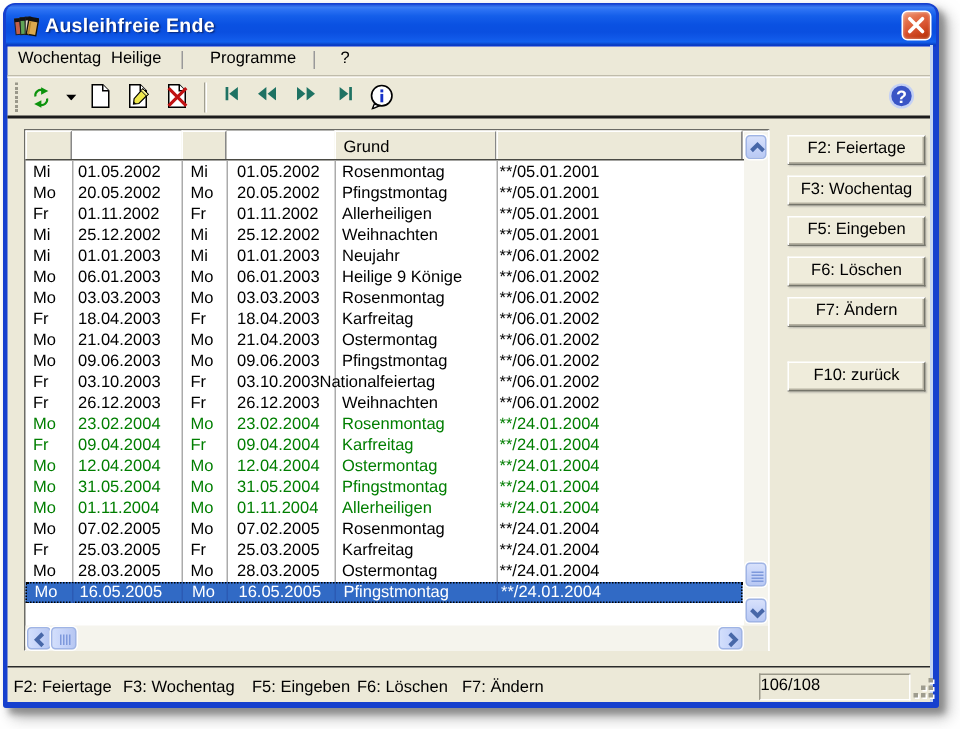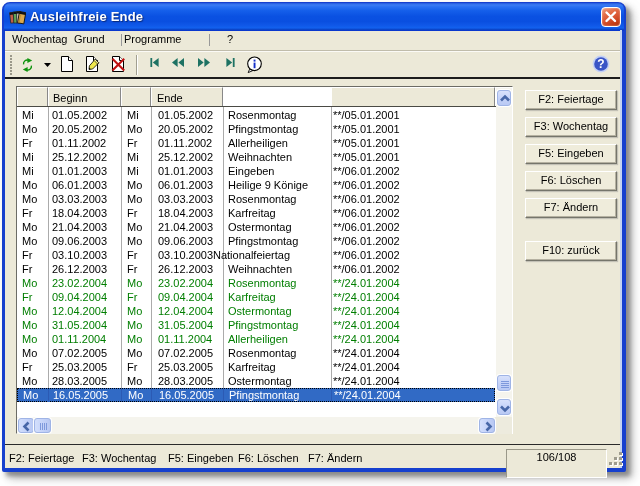--- a/index.html
+++ b/index.html
@@ -48,23 +48,23 @@
 #corner { position:absolute; left:478px; top:330px; width:17px; height:17px; background:#EDEBDE; }
 .sbtn { position:absolute; border-radius:3px; background:linear-gradient(180deg,#D8E1FB 0%,#C8D5F9 45%,#B9C9F4 100%);
   border:1px solid #9FB4E6; box-shadow:0 0 0 1px rgba(255,255,255,.95); }
 .sbtnh { background:linear-gradient(90deg,#D3DFFC 0%,#C5D3F9 50%,#B7C7F2 100%); }
 .btn { position:absolute; left:525px; width:92px; height:20px; background:#EFECDB;
   border:1px solid; border-color:#FFFFFF #75756B #75756B #FFFFFF;
   box-shadow:inset -1px -1px 0 #B5B1A1, 1px 1px 1px rgba(120,120,120,.35);
   font-size:11px; color:#000; text-align:center; line-height:17px; }
 #statline { position:absolute; left:5px; top:444px; width:617px; height:1px; background:#2a2a2a; }
 .stat { position:absolute; top:452px; font-size:11px; color:#000; }
-#statpanel { position:absolute; left:506px; top:449px; width:101px; height:29px;
+#statpanel { position:absolute; left:506px; top:449px; width:101px; height:18px;
   background:#ECE9D8; border:1px solid; border-color:#9a9889 #fff #fff #9a9889;
-  font-size:11px; text-align:center; line-height:15px; color:#000; }
+  font-size:11px; line-height:15px; color:#000; }
 </style></head>
 <body>
 <div id="win"></div>
 <div id="tbar"></div>
 <svg class="abs" style="left:9px;top:8px" width="17" height="17" viewBox="0 0 17 17">
   <g>
    <rect x="1.2" y="4.5" width="3.4" height="10.5" fill="#C35F49" stroke="#222" stroke-width="0.7" transform="rotate(-6 3 10)"></rect>
    <rect x="4.6" y="3.8" width="3.4" height="11.2" fill="#5FA356" stroke="#222" stroke-width="0.7" transform="rotate(-3 6 10)"></rect>
    <rect x="7.8" y="3.4" width="3.8" height="11.6" fill="#DCD5C4" stroke="#222" stroke-width="0.7"></rect>
    <rect x="1.2" y="4.5" width="3.4" height="2.2" fill="#111" transform="rotate(-6 3 10)"></rect>
@@ -77,23 +77,23 @@
    </g>
   </g>
 </svg>
 <div id="ttext">Ausleihfreie Ende</div>
 <div id="closebtn">
     <svg width="18" height="18" viewBox="0 0 18 18" style="position:absolute;left:0;top:0">
   <path d="M4.5 4.5 L13 13 M13 4.5 L4.5 13" stroke="#fff" stroke-width="2.4" stroke-linecap="round"></path>
     </svg>
   </div>
 <span class="menutext" style="left:12px">Wochentag</span>
-<span class="menutext" style="left:74px">Grund</span>
+<span class="menutext" style="left:74px">Heilige</span>
 <div class="msep" style="left:121px"></div>
-<span class="menutext" style="left:124px">Programme</span>
+<span class="menutext" style="left:140px">Programme</span>
 <div class="msep" style="left:209px"></div>
 <span class="menutext" style="left:227px">?</span>
 <div id="tline1"></div>
 <div id="tline2"></div>
 <div id="grip"></div>
 <svg class="abs" style="left:22px;top:58px" width="11" height="14" viewBox="0 0 11 14">
   <path d="M1.6 6.3 A3.6 3.6 0 0 1 6.8 2.4" fill="none" stroke="#0D930D" stroke-width="1.4"></path>
   <polygon points="5.4,0.1 10.2,2.6 5.4,5.1" fill="#0D930D"></polygon>
   <path d="M9.4 7.7 A3.6 3.6 0 0 1 4.2 11.6" fill="none" stroke="#0D930D" stroke-width="1.4"></path>
   <polygon points="5.6,8.9 0.8,11.4 5.6,13.9" fill="#0D930D"></polygon>
@@ -145,26 +145,23 @@
 </svg>
 <svg class="abs" style="left:592px;top:55px" width="18" height="18" viewBox="0 0 18 18">
   <circle cx="9" cy="9" r="8.4" fill="#C4D1F5"></circle>
   <circle cx="9" cy="9" r="6.8" fill="#3A55C6"></circle>
   <text x="9" y="13.4" font-family="Liberation Sans" font-size="12" font-weight="bold" fill="#fff" text-anchor="middle">?</text>
 </svg>
 <div id="blackline"></div>
 <div id="grid">
   <div id="hdrrow">
       <div class="hc" style="left:0px;width:31px"></div>
-<div class="hc" style="left:31px;width:73px">
-        <span style="position:absolute;left:4px;top:4px">Beginn</span>
-      </div>
 <div class="hc" style="left:104px;width:30px"></div>
-<div class="hc" style="left:134px;width:72px">
-        <span style="position:absolute;left:5px;top:4px">Ende</span>
+<div class="hc" style="left:206px;width:108px">
+        <span style="position:absolute;left:5px;top:4px">Grund</span>
       </div>
 <div class="hc" style="left:314px;width:164px"></div>
 </div>
   <div id="hdrline"></div>
   <div class="vl" style="left:31px"></div>
 <div class="vl" style="left:104px"></div>
 <div class="vl" style="left:134px"></div>
 <div class="vl" style="left:206px"></div>
 <div class="vl" style="left:314px"></div>
   <div class="row" style="top:21px">
@@ -197,21 +194,21 @@
       <span style="left:110px">Mi</span>
       <span style="left:141px">25.12.2002</span>
       <span style="left:211px">Weihnachten</span>
       <span style="left:316px">**/05.01.2001</span>
     </div>
 <div class="row" style="top:77px">
       <span style="left:5px">Mi</span>
       <span style="left:35px">01.01.2003</span>
       <span style="left:110px">Mi</span>
       <span style="left:141px">01.01.2003</span>
-      <span style="left:211px">Eingeben</span>
+      <span style="left:211px">Neujahr</span>
       <span style="left:316px">**/06.01.2002</span>
     </div>
 <div class="row" style="top:91px">
       <span style="left:5px">Mo</span>
       <span style="left:35px">06.01.2003</span>
       <span style="left:110px">Mo</span>
       <span style="left:141px">06.01.2003</span>
       <span style="left:211px">Heilige 9 Könige</span>
       <span style="left:316px">**/06.01.2002</span>
     </div>

